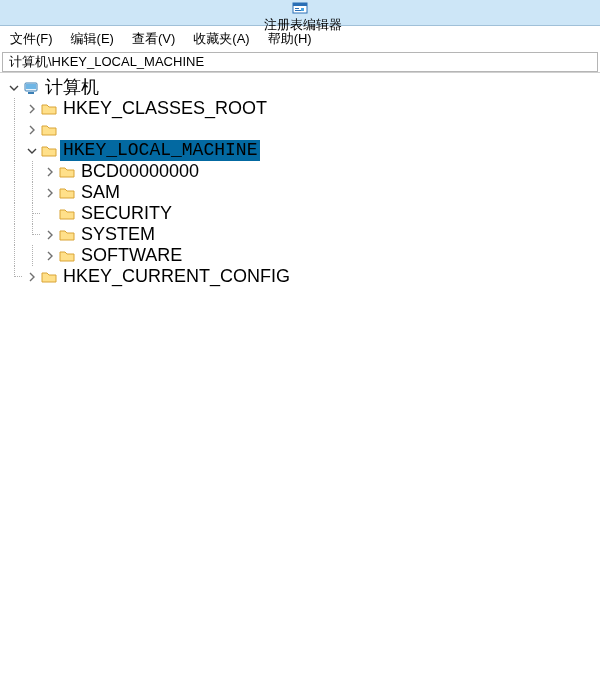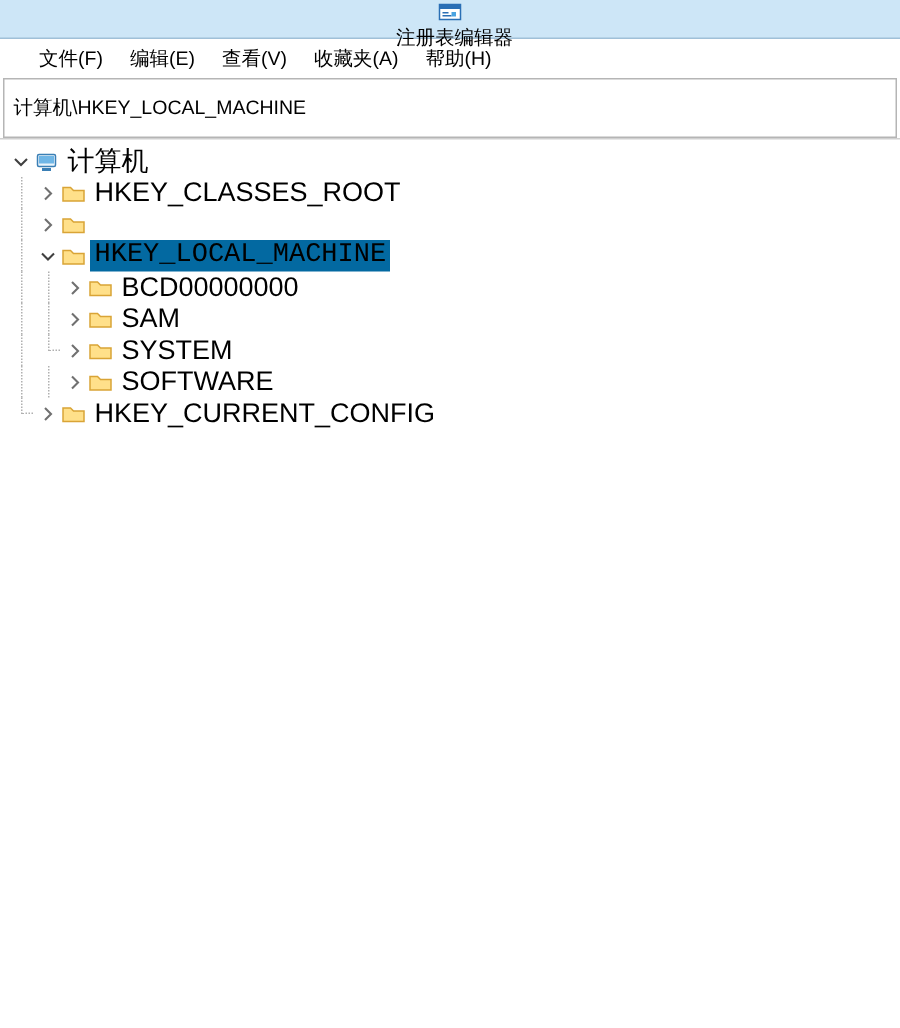--- a/index.html
+++ b/index.html
@@ -26,31 +26,31 @@
       display: inline-flex; align-items: center; justify-content: center;
     }
     .titlebar .title-text {
       font-size: 13px;
       color: #000;
     }
     .menubar {
       height: 26px;
       display: flex;
       align-items: center;
-      padding: 0 24px;
+      padding: 0 8px;
       gap: 14px;
       background: #fff;
     }
     .menubar .menu-item {
       font-size: 13px;
       cursor: default;
       padding: 2px 2px;
     }
     .addressbar {
-      height: 40px;
+      height: 20px;
       border: 1px solid #b5b5b5;
       margin: 0 2px;
       padding: 2px 6px;
       font-size: 13px;
       display: flex;
       align-items: center;
       background: #fff;
     }
     .content {
       border-top: 1px solid #d0d0d0;
@@ -285,20 +285,34 @@
                 </span>
                 <span class="icon">
                   <svg width="16" height="16" viewBox="0 0 16 16">
                       <path d="M1 4 h5 l2 2 h7 v7 h-14 z" fill="#ffe08a" stroke="#d9a436"></path>
                     </svg>
                 </span>
                 <span class="label">SAM</span>
               </div>
             </div>
 
+            <div class="node">
+              <div class="row">
+                <span class="guide" style="width:6px"></span>
+                <span class="guide line"></span>
+                <span class="guide tee"></span>
+                <span class="toggle empty">&nbsp;</span>
+                <span class="icon">
+                  <svg width="16" height="16" viewBox="0 0 16 16">
+                      <path d="M1 4 h5 l2 2 h7 v7 h-14 z" fill="#ffe08a" stroke="#d9a436"></path>
+                    </svg>
+                </span>
+                <span class="label">SECURITY</span>
+              </div>
+            </div>
 
             <div class="node">
               <div class="row">
                 <span class="guide" style="width:6px"></span>
                 <span class="guide line"></span>
                 <span class="guide end"></span>
                 <span class="toggle">
                   <svg width="10" height="10" viewBox="0 0 10 10">
                       <path d="M3 1 L7 5 L3 9" fill="none" stroke="#707070" stroke-width="1.4"></path>
                     </svg>

